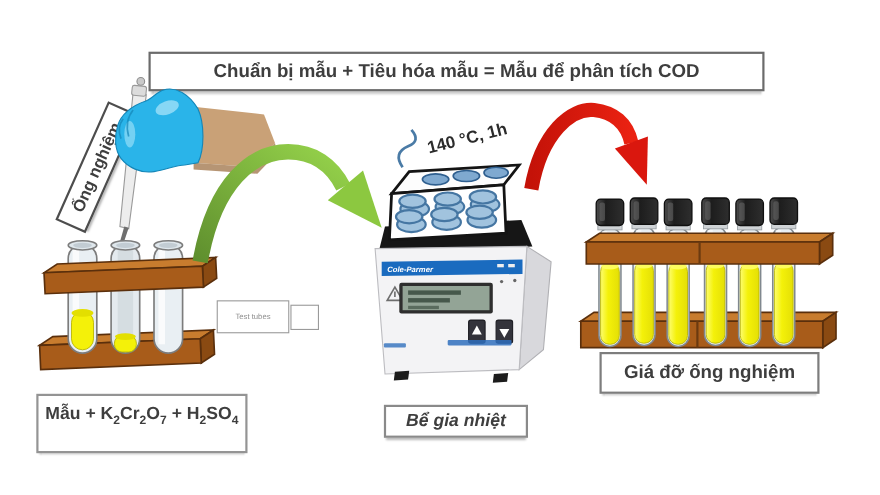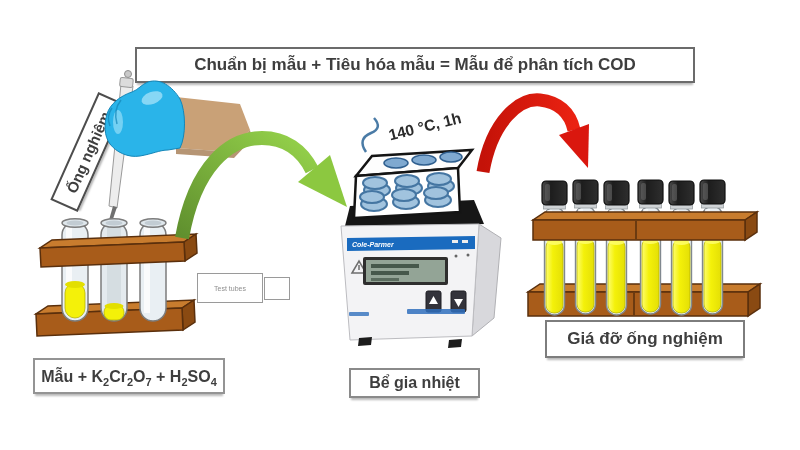--- a/index.html
+++ b/index.html
@@ -11,23 +11,23 @@
   .title-box{left:135px;top:47px;width:560px;height:36px;font-size:17px;}
   .rot-label{left:29px;top:137px;width:118px;height:30px;font-size:15px;
              transform:rotate(-66deg);border-color:#4d4d4d;}
   .temp-label{position:absolute;left:387px;top:111px;width:130px;font-size:15.5px;
               font-weight:bold;color:#2b2b2b;transform:rotate(-14deg);}
   .tt-box{position:absolute;left:197px;top:273px;width:66px;height:30px;background:#fff;
           border:1.5px solid #9a9a9a;display:flex;align-items:center;justify-content:center;
           font-size:7px;color:#8f8f8f;box-sizing:border-box;}
   .tt-box2{position:absolute;left:264px;top:277px;width:26px;height:23px;background:#fff;
           border:1.5px solid #9a9a9a;box-sizing:border-box;}
-  .heater-label{left:349px;top:368px;width:131px;height:30px;font-size:16px;border-color:#8a8a8a;}
+  .heater-label{left:349px;top:368px;width:131px;height:30px;font-size:16px;border-color:#8a8a8a;font-style:italic;}
   .rack-label{left:545px;top:320px;width:200px;height:38px;font-size:17px;border-color:#7d7d7d;}
-  .reagent-box{left:33px;top:358px;width:192px;height:36px;font-size:16px;border-color:#949494;
+  .reagent-box{left:33px;top:358px;width:192px;height:54px;font-size:16px;border-color:#949494;
                align-items:flex-start;padding-top:8px;}
   sub{font-size:11px;line-height:0;}
   svg.layer{position:absolute;left:0;top:0;pointer-events:none;}
 </style>
 </head>
 <body>
 
 <div class="stage">
 
   <div class="box title-box">

